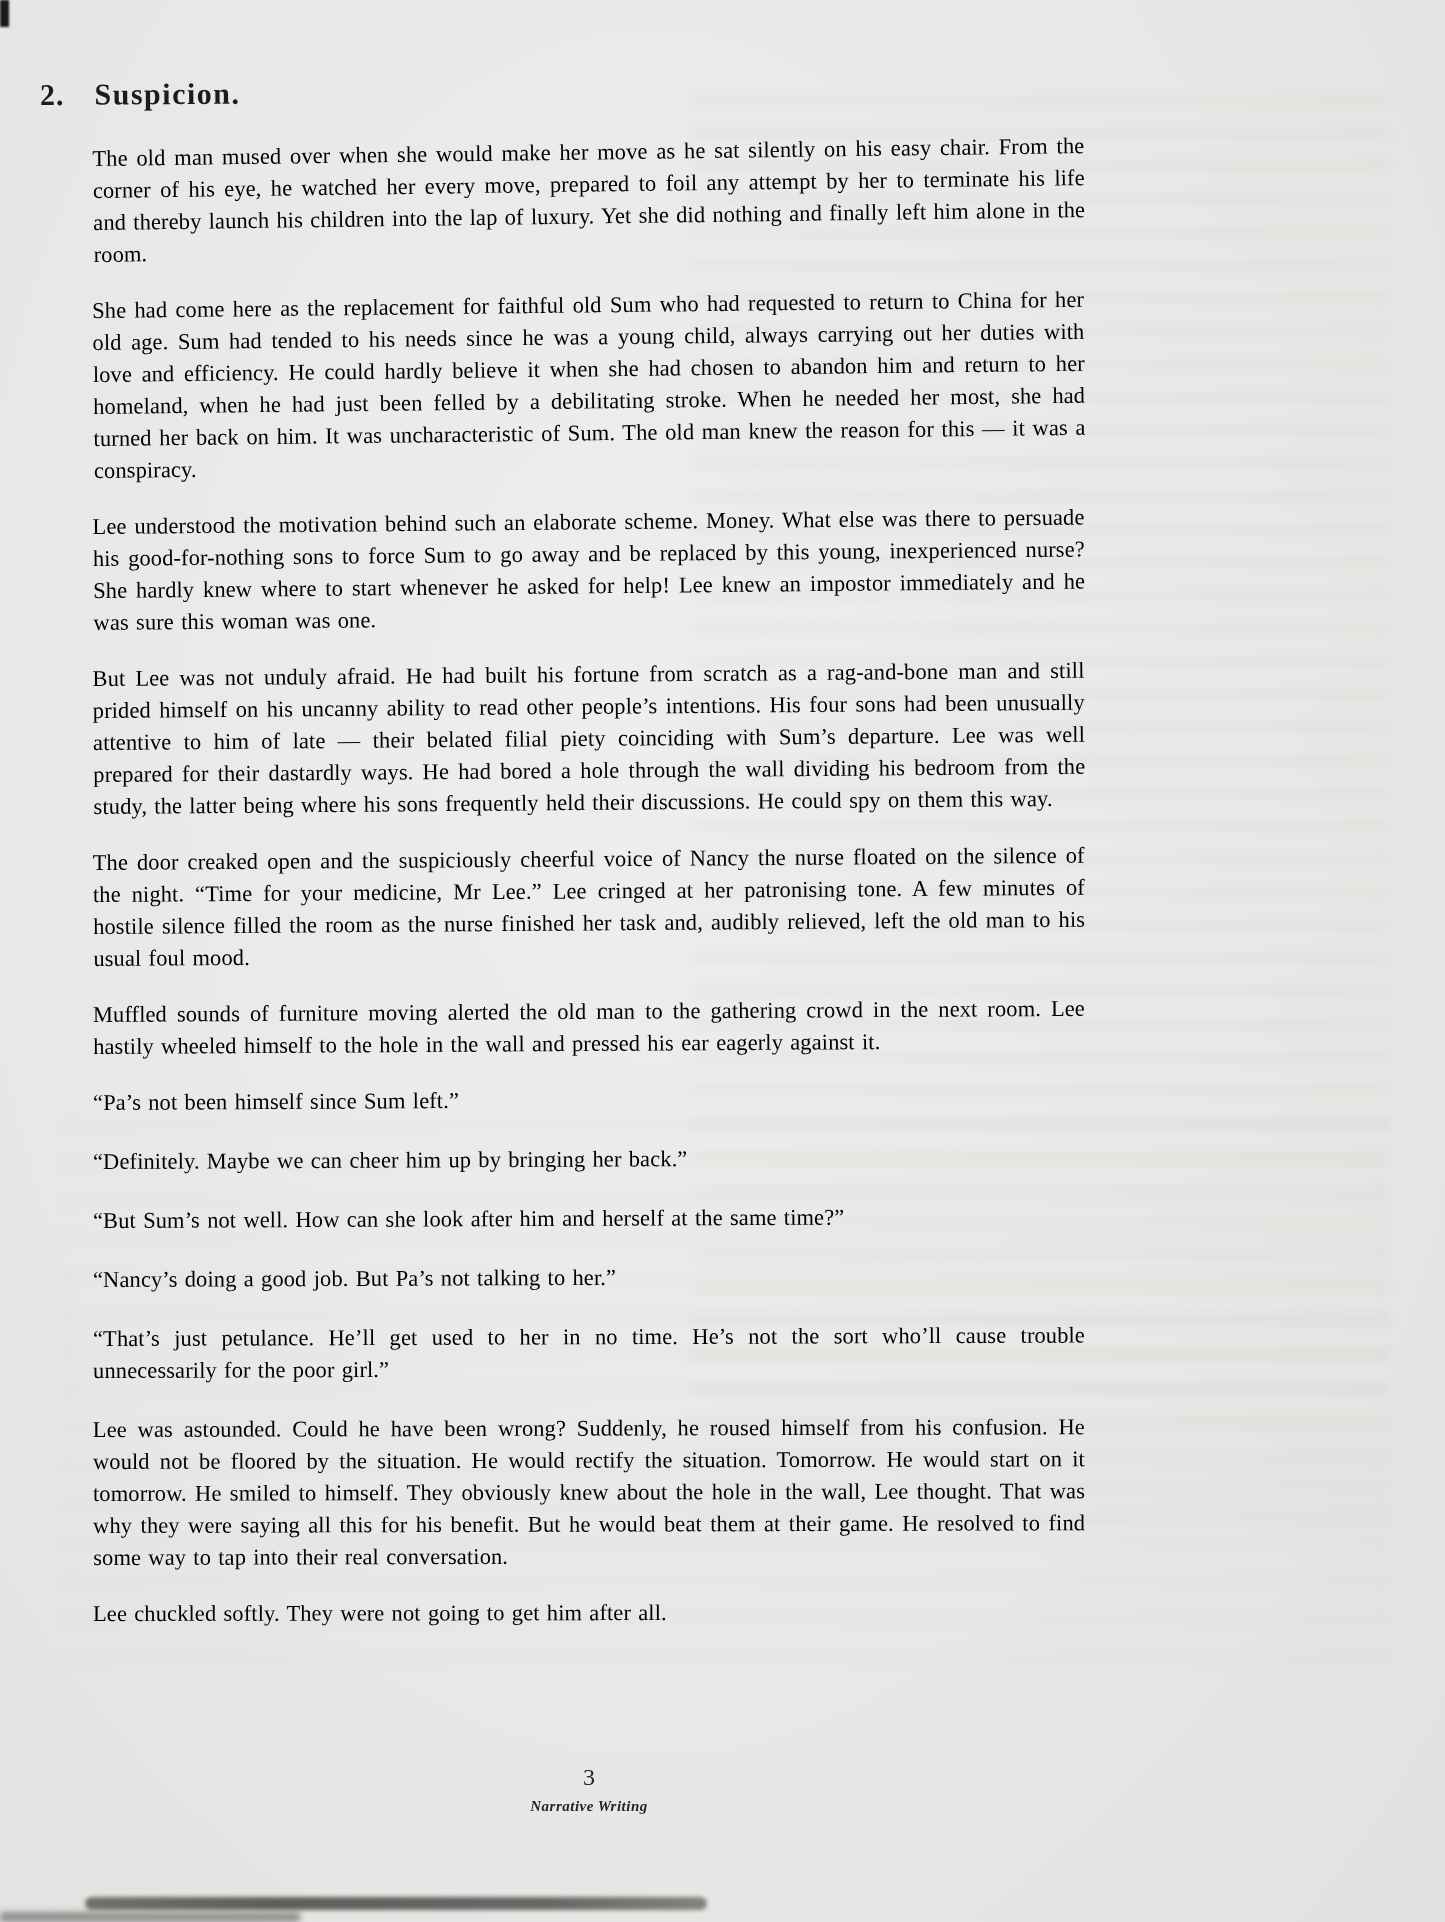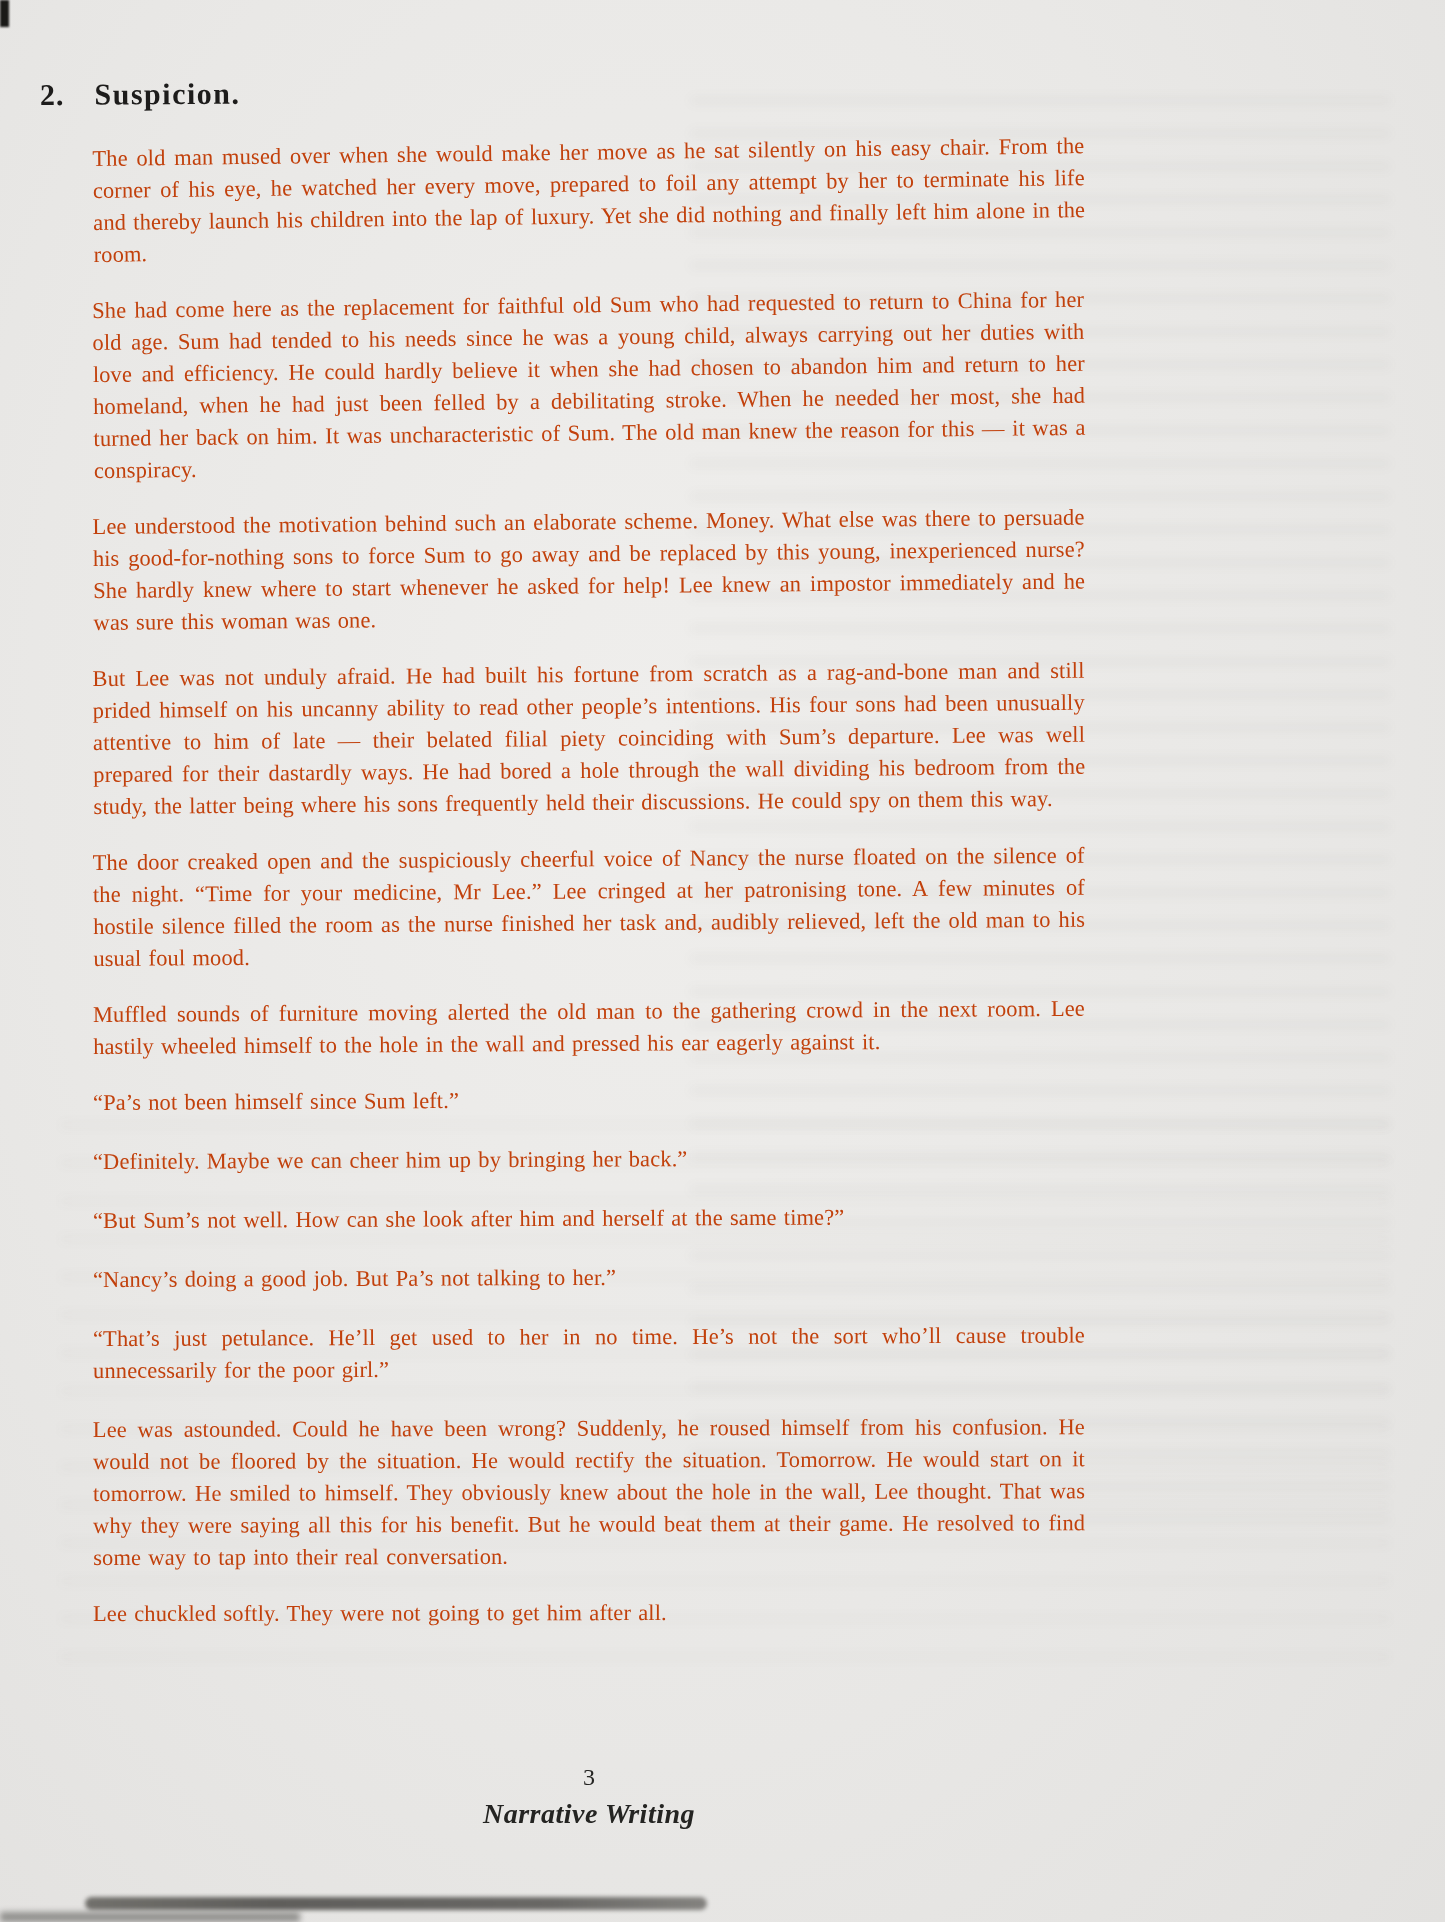--- a/index.html
+++ b/index.html
@@ -56,21 +56,21 @@
   }
   .title-row .num {
     font-size: 30px; font-weight: bold; letter-spacing: 1px;
   }
   .title-row .ttl {
     font-size: 30px; font-weight: bold; margin-left: 30px; letter-spacing: 1.5px;
   }
 
   .body {
     position: absolute; left: 93px; top: 143px; width: 992px;
-    color: #c2410c;
+    color: #000000;
   }
   .body p {
     margin: 0 0 24px 0;
     font-size: 22.5px;
     line-height: 32px;
     text-align: justify;
     letter-spacing: 0.1px;
     word-spacing: 1.5px;
     transform-origin: left center;
   }
@@ -88,21 +88,21 @@
   .body p:nth-of-type(11) { transform: rotate(-0.2deg); }
   .body p:nth-of-type(12) { transform: rotate(-0.16deg); }
   .body p:nth-of-type(13) { transform: rotate(-0.1deg); }
   .body p.dialogue { margin-bottom: 27px; }
 
   .footer {
     position: absolute; left: 93px; top: 1762px; width: 992px;
     text-align: center; color: #242422;
   }
   .footer .pnum { font-size: 24px; line-height: 30px; }
-  .footer .plabel { font-size: 28px; font-style: italic; font-weight: bold; margin-top: 6px; letter-spacing: 0.5px; }
+  .footer .plabel { font-size: 15px; font-style: italic; font-weight: bold; margin-top: 6px; letter-spacing: 0.5px; }
 </style>
 </head>
 <body>
 
 <div class="page">
 
   <div class="ghost"></div>
   <div class="ghost2"></div>
 
   <header class="title-row">

